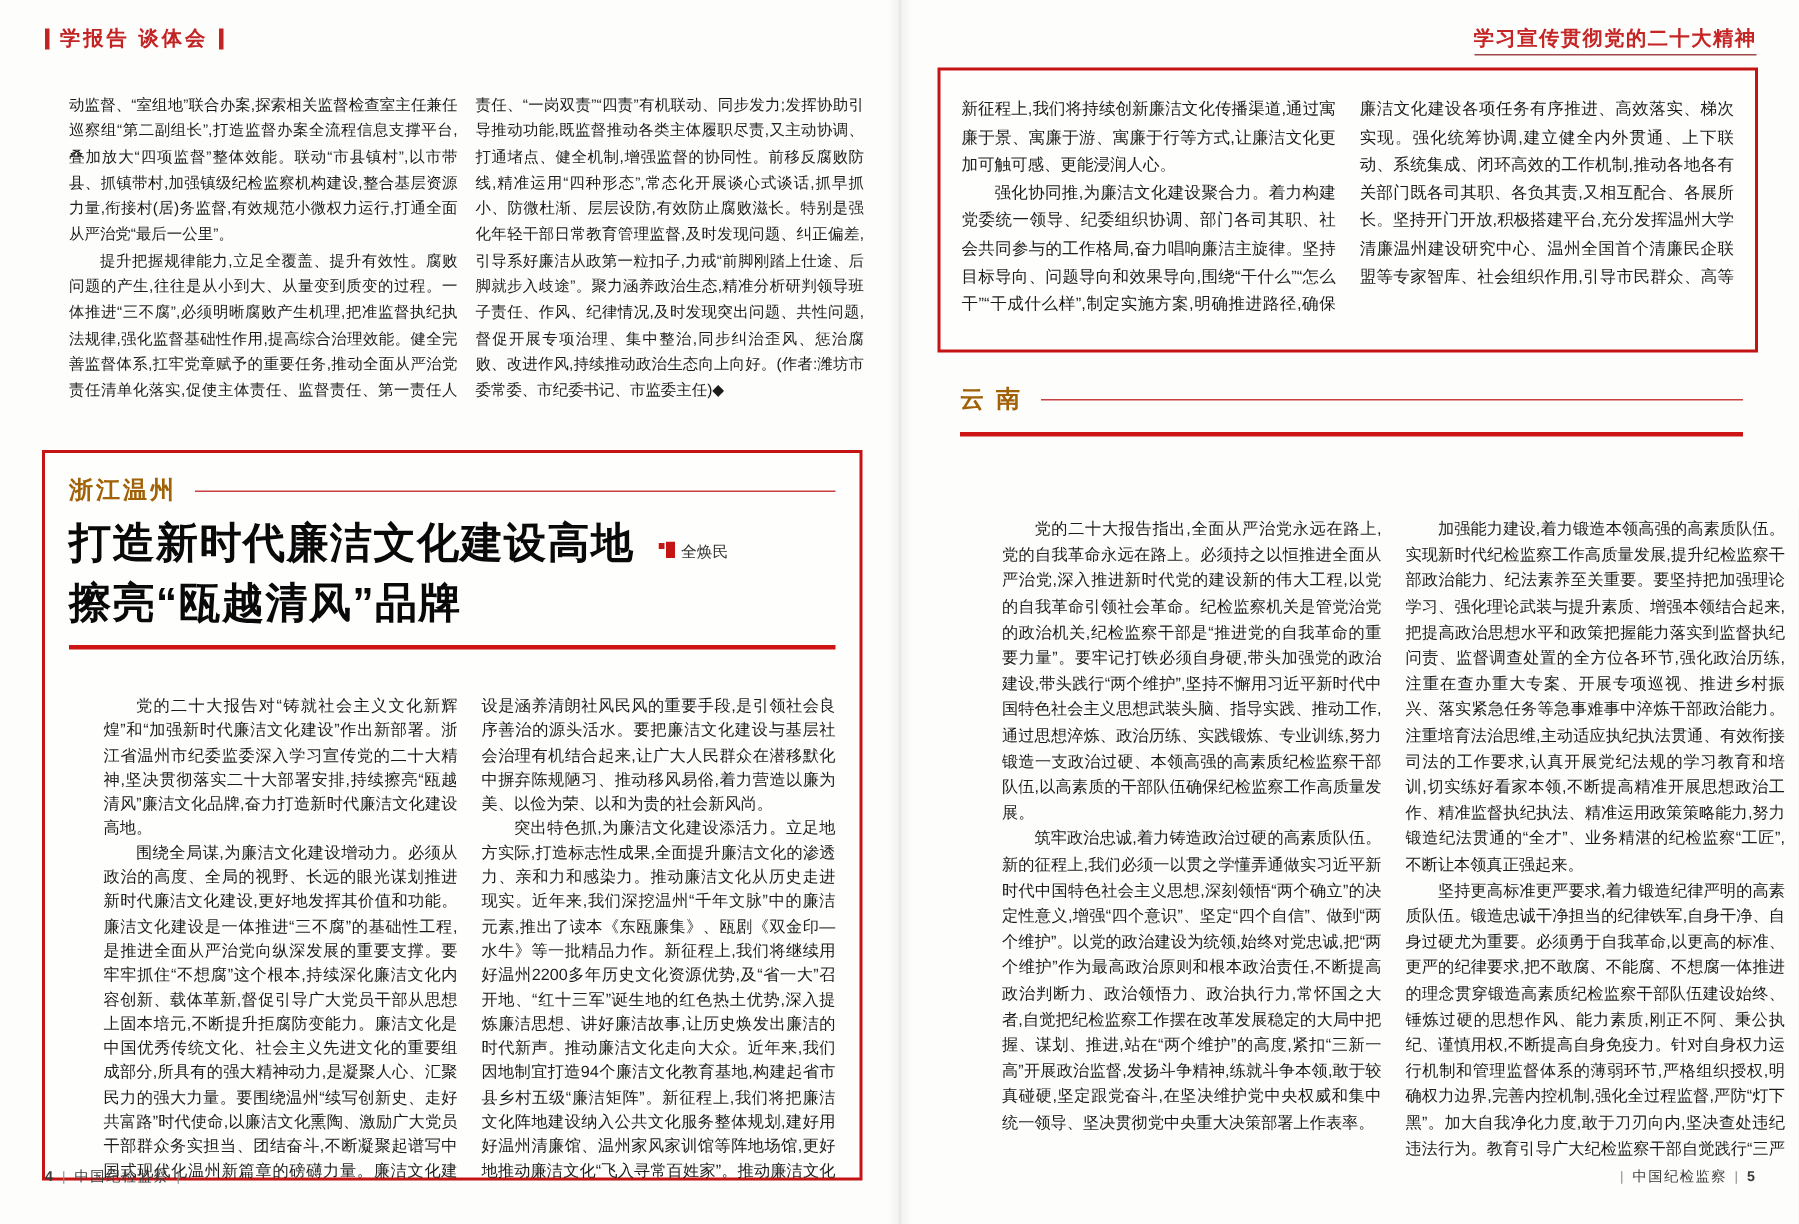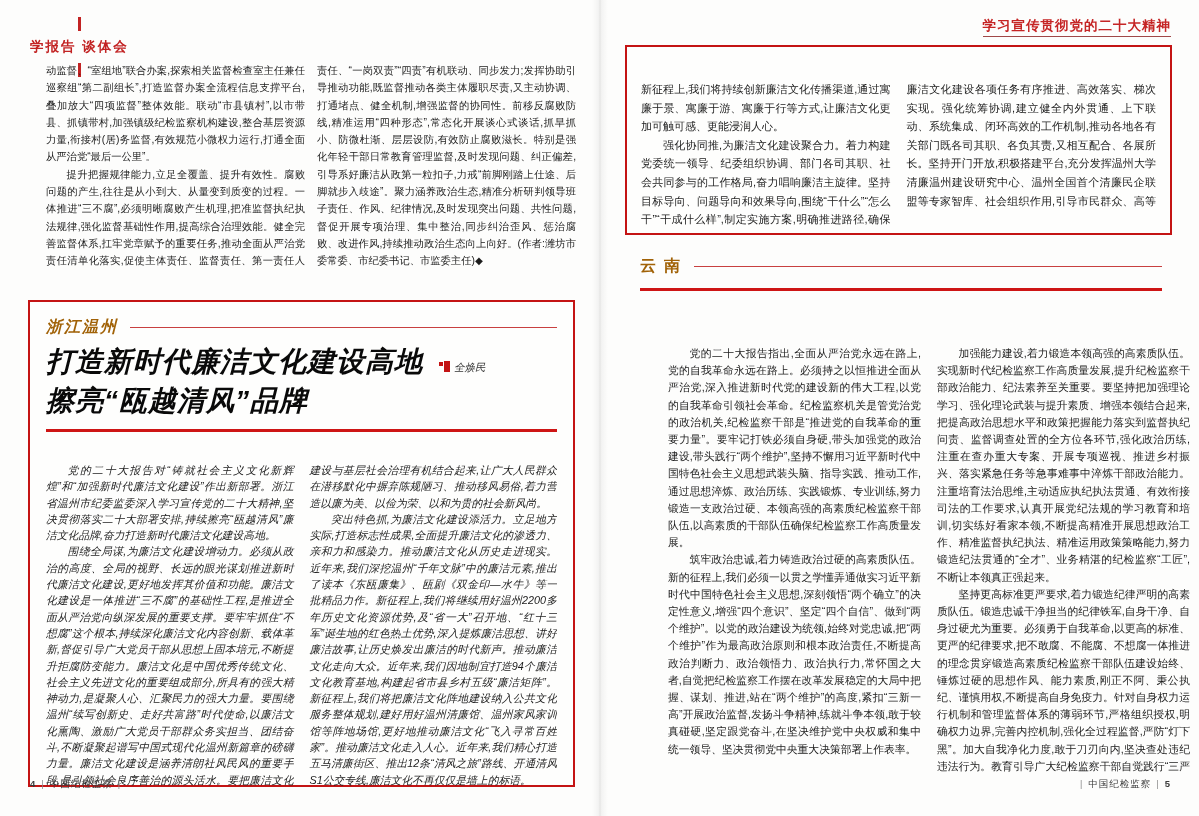--- a/index.html
+++ b/index.html
@@ -2,47 +2,47 @@
 <html><head>
 <meta charset="utf-8">
 <style>
   html,body{margin:0;padding:0;background:#f2f2f0;}
   .spread{position:relative;width:1199px;height:816px;background:#fdfdfc;overflow:hidden;
           font-family:"Liberation Sans","DejaVu Sans",sans-serif;color:#1c1c1c;}
   .fold{position:absolute;left:592px;top:0;width:16px;height:816px;
         background:linear-gradient(90deg,rgba(0,0,0,0) 0%,rgba(0,0,0,0.04) 40%,rgba(0,0,0,0.09) 50%,rgba(0,0,0,0.04) 60%,rgba(0,0,0,0) 100%);}
   
   .hdr-left{position:absolute;left:30px;top:17px;display:flex;align-items:center;gap:7px;
-            color:#c22323;font-weight:bold;font-size:13.5px;letter-spacing:2px;flex-direction:column;}
+            color:#c22323;font-weight:bold;font-size:13.5px;letter-spacing:2px;}
   .redbar{width:3px;height:14px;background:#c22323;}
   .hdr-right{position:absolute;right:28px;top:17px;color:#c52525;font-weight:bold;
              font-size:13.5px;letter-spacing:1px;border-bottom:1px solid #a04848;padding-bottom:1px;}
   
   .cols{column-fill:auto;text-align:justify;overflow:hidden;}
   .cols p{margin:0;}
   .ind{text-indent:2em;}
   .top-article{position:absolute;left:46px;top:62px;width:530px;height:222px;
                column-count:2;column-gap:12px;font-size:10.3px;line-height:17.3px;}
   
   .boxed{position:absolute;border:2px solid #c41414;background:#fefefd;box-sizing:border-box;}
-  .box-left{left:28px;top:300px;width:547px;height:487px;padding:15px 16px 0 16px;font-style:italic;}
+  .box-left{left:28px;top:300px;width:547px;height:487px;padding:15px 16px 0 16px;}
   .box-right{left:625px;top:45px;width:547px;height:190px;padding:15px 14px 0 14px;}
   .region-row{display:flex;align-items:center;gap:12px;
               font-family:"Liberation Serif","DejaVu Serif",serif;font-weight:bold;
               font-size:16px;color:#a16207;letter-spacing:2px;}
   .region-line{flex:1;height:1px;background:#c84040;}
   .big-title{font-weight:900;color:#090909;letter-spacing:1px;}
   .box-left .big-title{font-size:28px;line-height:34px;margin-top:7px;}
   .author{font-size:10.5px;font-weight:normal;letter-spacing:0;color:#333;
           margin-left:16px;white-space:nowrap;}
   .author svg{vertical-align:-1px;margin-right:4px;}
   .thick-rule{height:3px;background:#ce1515;margin-top:11px;}
   .box-body-l{margin-top:30px;height:334px;column-count:2;column-gap:16px;
-              font-size:10.8px;line-height:16.3px;}
-  .box-body-r{margin-top:18px;height:160px;column-count:2;column-gap:16px;
+              font-size:10.8px;line-height:16.3px;margin-left:23px;}
+  .box-body-r{margin-top:2px;height:160px;column-count:2;column-gap:16px;
               font-size:11px;line-height:18.6px;}
   
   .yunnan-head{position:absolute;left:640px;top:256px;width:522px;}
   .yunnan-head .big-title{font-size:27px;line-height:32px;margin-top:5px;}
   .right-body{position:absolute;left:640px;top:345px;width:522px;height:438px;
               column-count:2;column-gap:16px;font-size:10.8px;line-height:17.2px;margin-left:28px;}
   
   .footer{position:absolute;bottom:25px;font-size:9.5px;color:#3a3a3a;letter-spacing:1px;}
   .footer-left{left:30px;}
   .footer-right{right:28px;}

